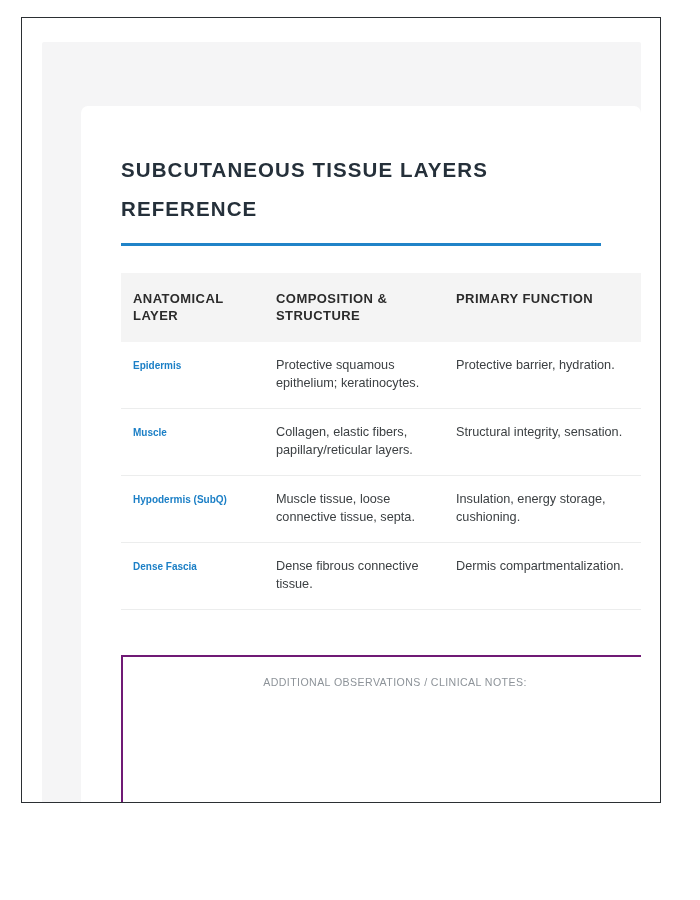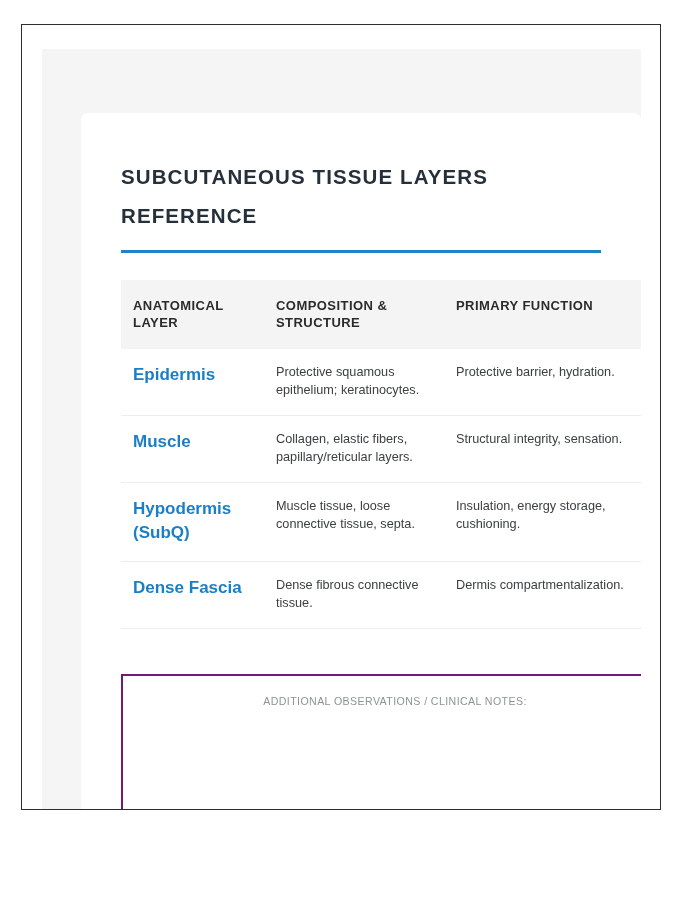--- a/index.html
+++ b/index.html
@@ -13,21 +13,21 @@
     height: 900px;
     font-family: "Liberation Sans", sans-serif;
     -webkit-font-smoothing: antialiased;
     overflow: hidden;
   }
 
   
   .viewport-frame {
     position: absolute;
     left: 21px;
-    top: 24px;
+    top: 17px;
     width: 640px;
     height: 786px;
     border: 1px solid #2b2f33;
     box-sizing: border-box;
     background: #ffffff;
     overflow: hidden;
   }
 
   
   .page-backdrop {
@@ -107,21 +107,21 @@
     color: #3c4043;
     line-height: 1.42;
     padding: 14px 12px 16px 0;
     border-bottom: 1px solid #eceded;
   }
   .layer-table tbody td.c1 { padding-left: 12px; }
 
   .layer-name {
     font-weight: bold;
     color: #1b7fc6;
-    font-size: 17px;
+    font-size: 10px;
     line-height: 1.42;
   }
 
   
   .notes-box {
     margin-top: 45px;
     width: 531px;
     height: 150px;
     border: 2px solid #701a75;
     box-sizing: border-box;

